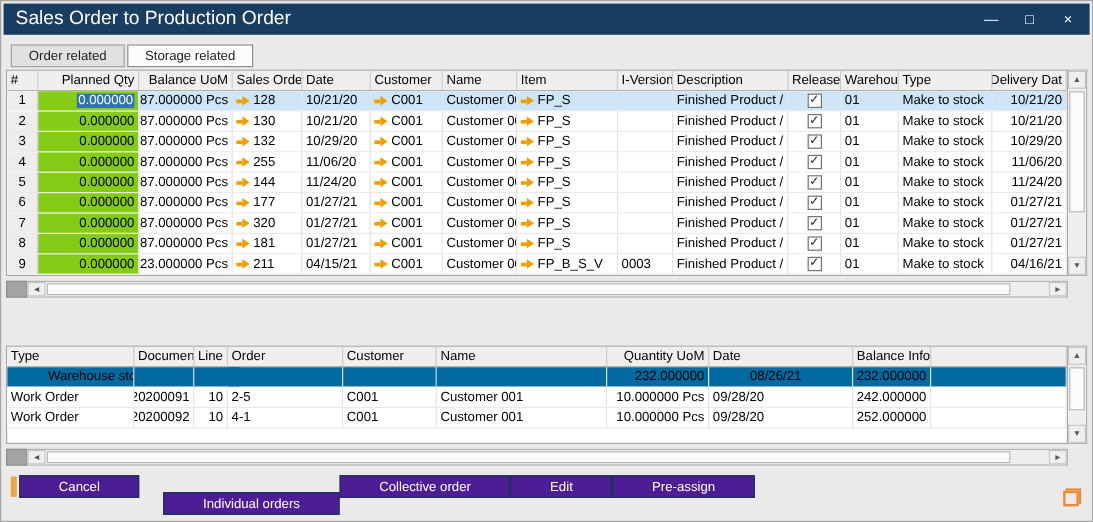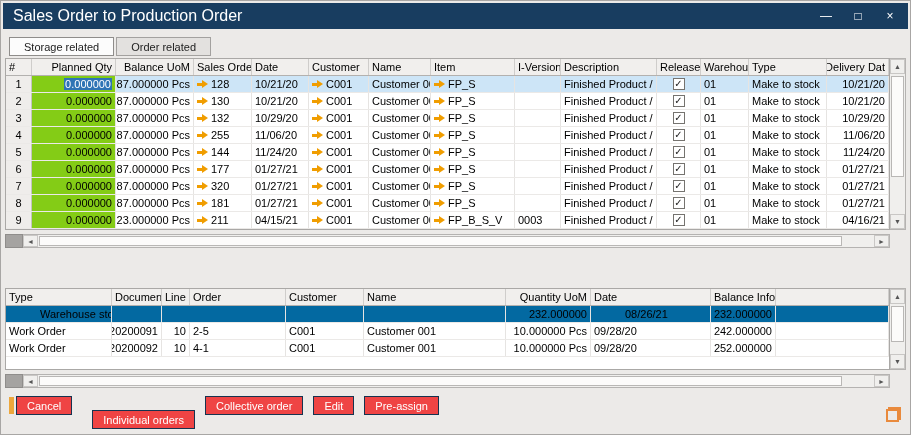--- a/index.html
+++ b/index.html
@@ -61,47 +61,47 @@
   .hscroll-row { display:flex; margin:4px 0 0 2px; height:14px; width:885px; }
   .hcorner { width:18px; flex:0 0 18px; background:#a5a3a1; border:1px solid #8f8d8b; cursor:pointer; }
   .hscroll { flex:1; display:flex; background:#f0efed; border:1px solid #b5b3b1; border-left:none; }
   .hbtn { width:15px; flex:0 0 15px; height:100%; display:flex; align-items:center; justify-content:center; font-size:7px; color:#555; background:#f0efed; border:1px solid #c9c7c5; cursor:pointer; }
   .htrack { flex:1; position:relative; }
   .hthumb { position:absolute; top:1px; bottom:1px; left:1px; width:96%; background:#fcfbfa; border:1px solid #b9b7b5; }
   
   .btnrow { display:flex; align-items:center; margin:8px 0 0 6px; height:19px; }
   .accent-bar { width:5px; height:17px; background:#eda73c; margin-right:2px; }
   .sapbtn {
-    font-family:inherit; font-size:11px; color:#fff; background:#ef4444;
-    border:1px solid #16334f; height:19px; padding:0 10px; cursor:pointer; white-space:nowrap;
+    font-family:inherit; font-size:11px; color:#fff; background:#4c1d95;
+    border:1px solid #16334f; height:19px; padding:0 32px; cursor:pointer; white-space:nowrap;
   }
   .sapbtn.gap-lg { margin-left:20px;margin-top:28px; }
-  .sapbtn.gap { margin-left:10px;text-align:right; }
+  .sapbtn.gap { margin-left:0;text-align:right; }
   
   .resize-grip { position:absolute; right:9px; bottom:12px; width:15px; height:15px; cursor:nwse-resize; }
   .resize-grip::before { content:""; position:absolute; right:0; top:0; width:9px; height:9px; border:2px solid #e98a3c; }
   .resize-grip::after { content:""; position:absolute; left:0; bottom:0; width:9px; height:9px; border:2px solid #e98a3c; background:#eceae8; }
 </style>
 </head>
 <body>
 
 <div class="window">
 
   <div class="titlebar">
     <span class="title">Sales Order to Production Order</span>
     <div class="win-controls">
       <span class="win-btn">—</span>
       <span class="win-btn">□</span>
       <span class="win-btn">×</span>
     </div>
   </div>
 
   <div class="tabs">
+    <div class="tab">Order related</div>
     <div class="tab active">Storage related</div>
-    <div class="tab">Order related</div>
   </div>
 
   <div class="grid-wrap">
     <div class="grid-main">
       <div class="mrow header" id="main-header">
           <div class="cell">#</div>
           <div class="cell num">Planned Qty</div>
           <div class="cell num">Balance UoM</div>
           <div class="cell">Sales Order</div>
           <div class="cell">Date</div>

